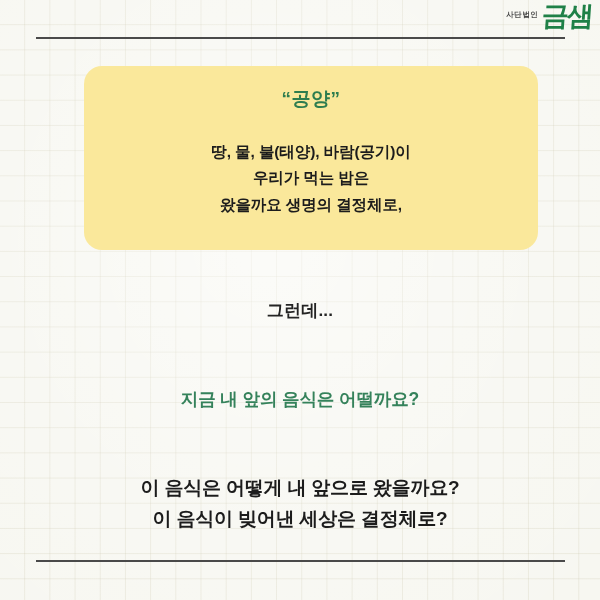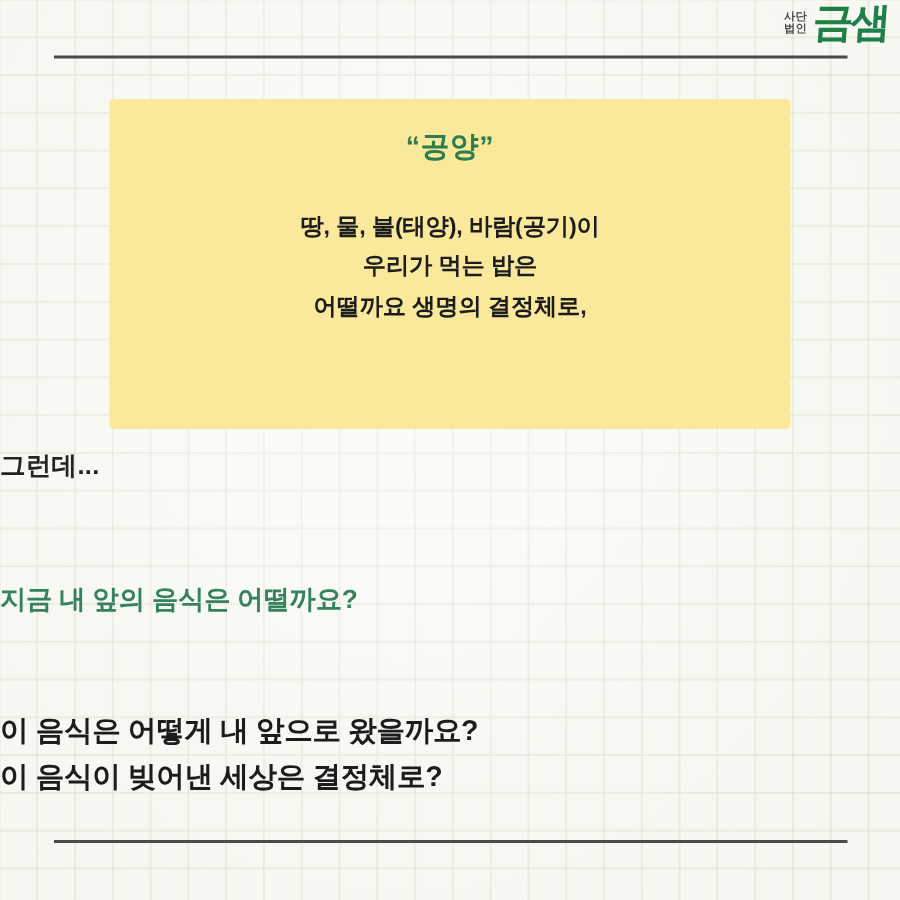--- a/index.html
+++ b/index.html
@@ -44,21 +44,21 @@
     position: absolute;
     top: 2px;
     right: 8px;
     display: flex;
     align-items: center;
     gap: 4px;
     line-height: 1;
   }
   #logo-kicker {
     display: flex;
-    flex-direction: column;
+    flex-direction: row;
     gap: 1px;
     font-size: 7.5px;
     font-weight: bold;
     color: #4a4a4a;
     letter-spacing: 0.2px;
     padding-bottom: 2px;
     align-items: flex-end;
   }
   #logo-kicker span { display: block; }
   #logo-mark {
@@ -77,27 +77,27 @@
     width: 529px;
     height: 2px;
     background: #4a4a4a;
   }
   #rule-top    { top: 37px; }
   #rule-bottom { top: 560px; }
 
   
   #quote-panel {
     position: absolute;
-    left: 73px;
+    left: 84px;
     top: 66px;
     width: 454px;
-    height: 220px;
+    height: 184px;
     box-sizing: border-box;
     background: #fae89b;
-    border-radius: 3px;
+    border-radius: 18px;
     padding: 22px 14px 0 14px;
     text-align: center;
   }
   #quote-title {
     font-size: 19px;
     font-weight: bold;
     color: #2e7d4f;
     letter-spacing: 0.5px;
     margin: 0 0 28px 0;
     line-height: 1.2;
@@ -110,21 +110,21 @@
     letter-spacing: -0.1px;
     margin: 0;
   }
 
   
   #narration {
     position: absolute;
     left: 0;
     top: 300px;
     width: 600px;
-    text-align: left;
+    text-align: center;
   }
   #transition-line {
     font-size: 17px;
     font-weight: bold;
     color: #242424;
     letter-spacing: 0.2px;
     margin: 0;
     line-height: 1.3;
   }
   #highlight-question {
@@ -161,21 +161,21 @@
     </div>
     <div id="logo-mark">금샘</div>
   </div>
 
   <div class="rule" id="rule-top"></div>
 
   <div id="quote-panel">
     <div id="quote-title">“공양”</div>
     <p class="quote-line">땅, 물, 불(태양), 바람(공기)이</p>
     <p class="quote-line">우리가 먹는 밥은</p>
-    <p class="quote-line">어떨까요 생명의 결정체로,</p>
+    <p class="quote-line">왔을까요 생명의 결정체로,</p>
   </div>
 
   <div id="narration">
     <p id="transition-line">그런데...</p>
     <p id="highlight-question">지금 내 앞의 음식은 어떨까요?</p>
     <div id="closing-questions">
       <p class="closing-line">이 음식은 어떻게 내 앞으로 왔을까요?</p>
       <p class="closing-line">이 음식이 빚어낸 세상은 결정체로?</p>
     </div>
   </div>

